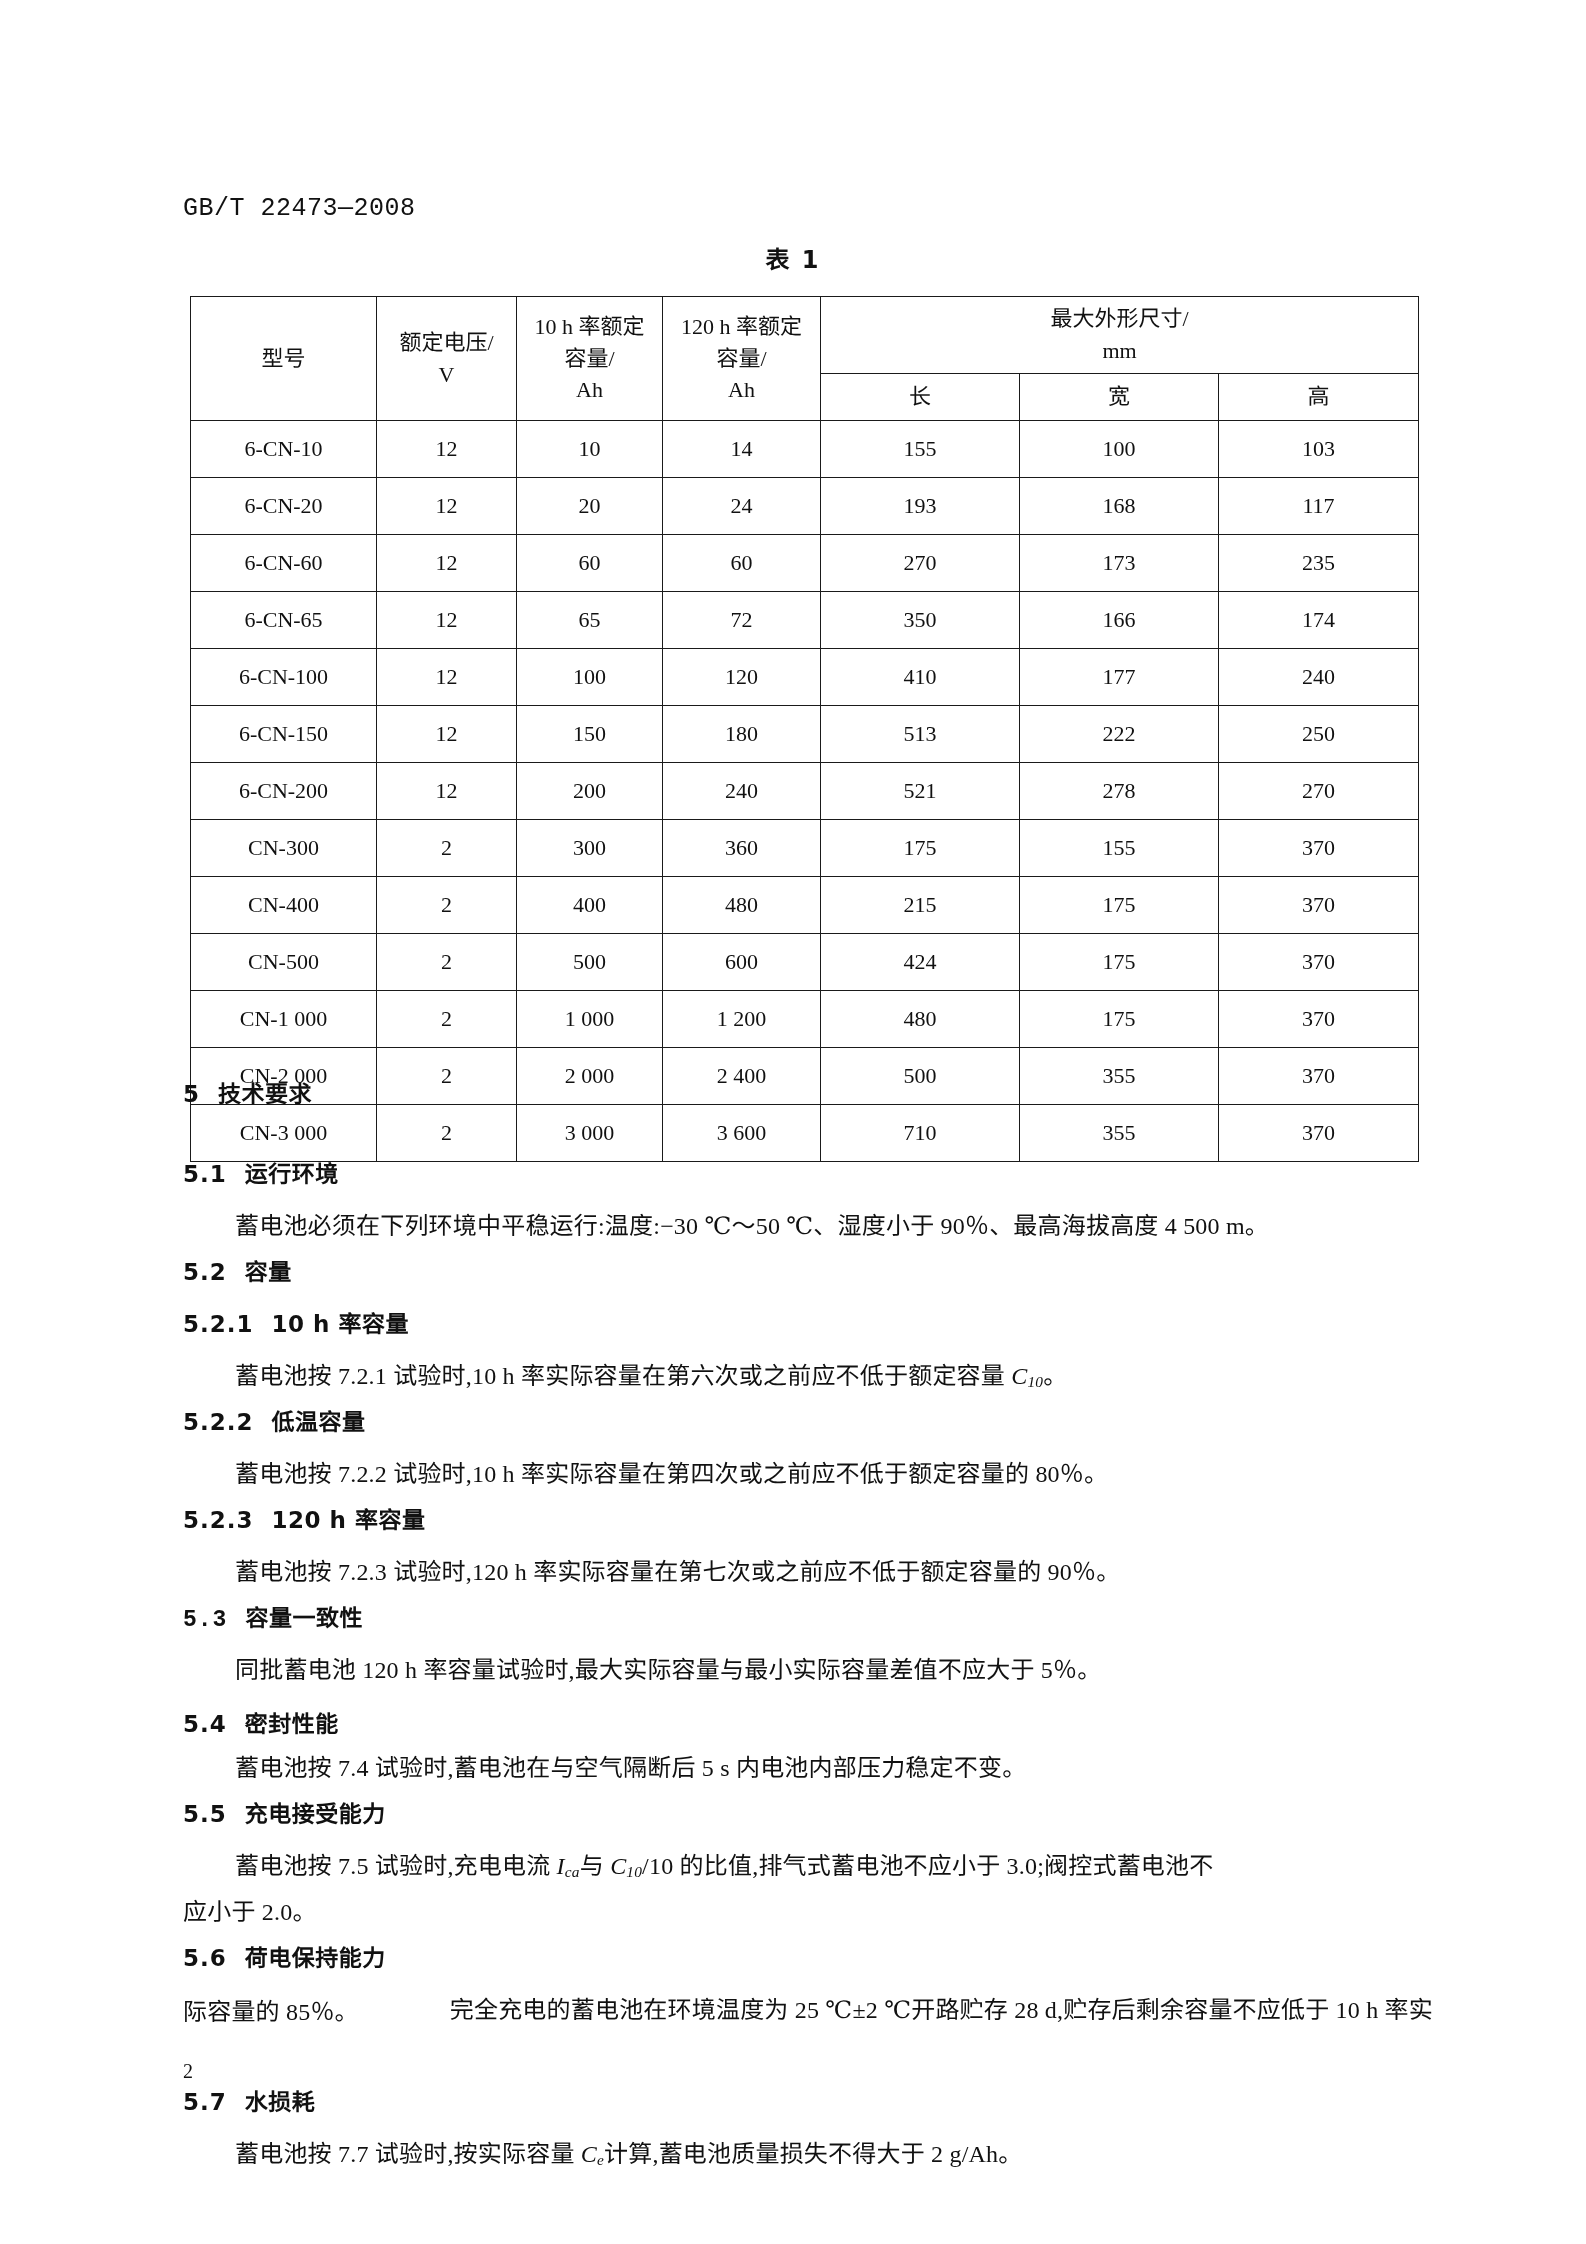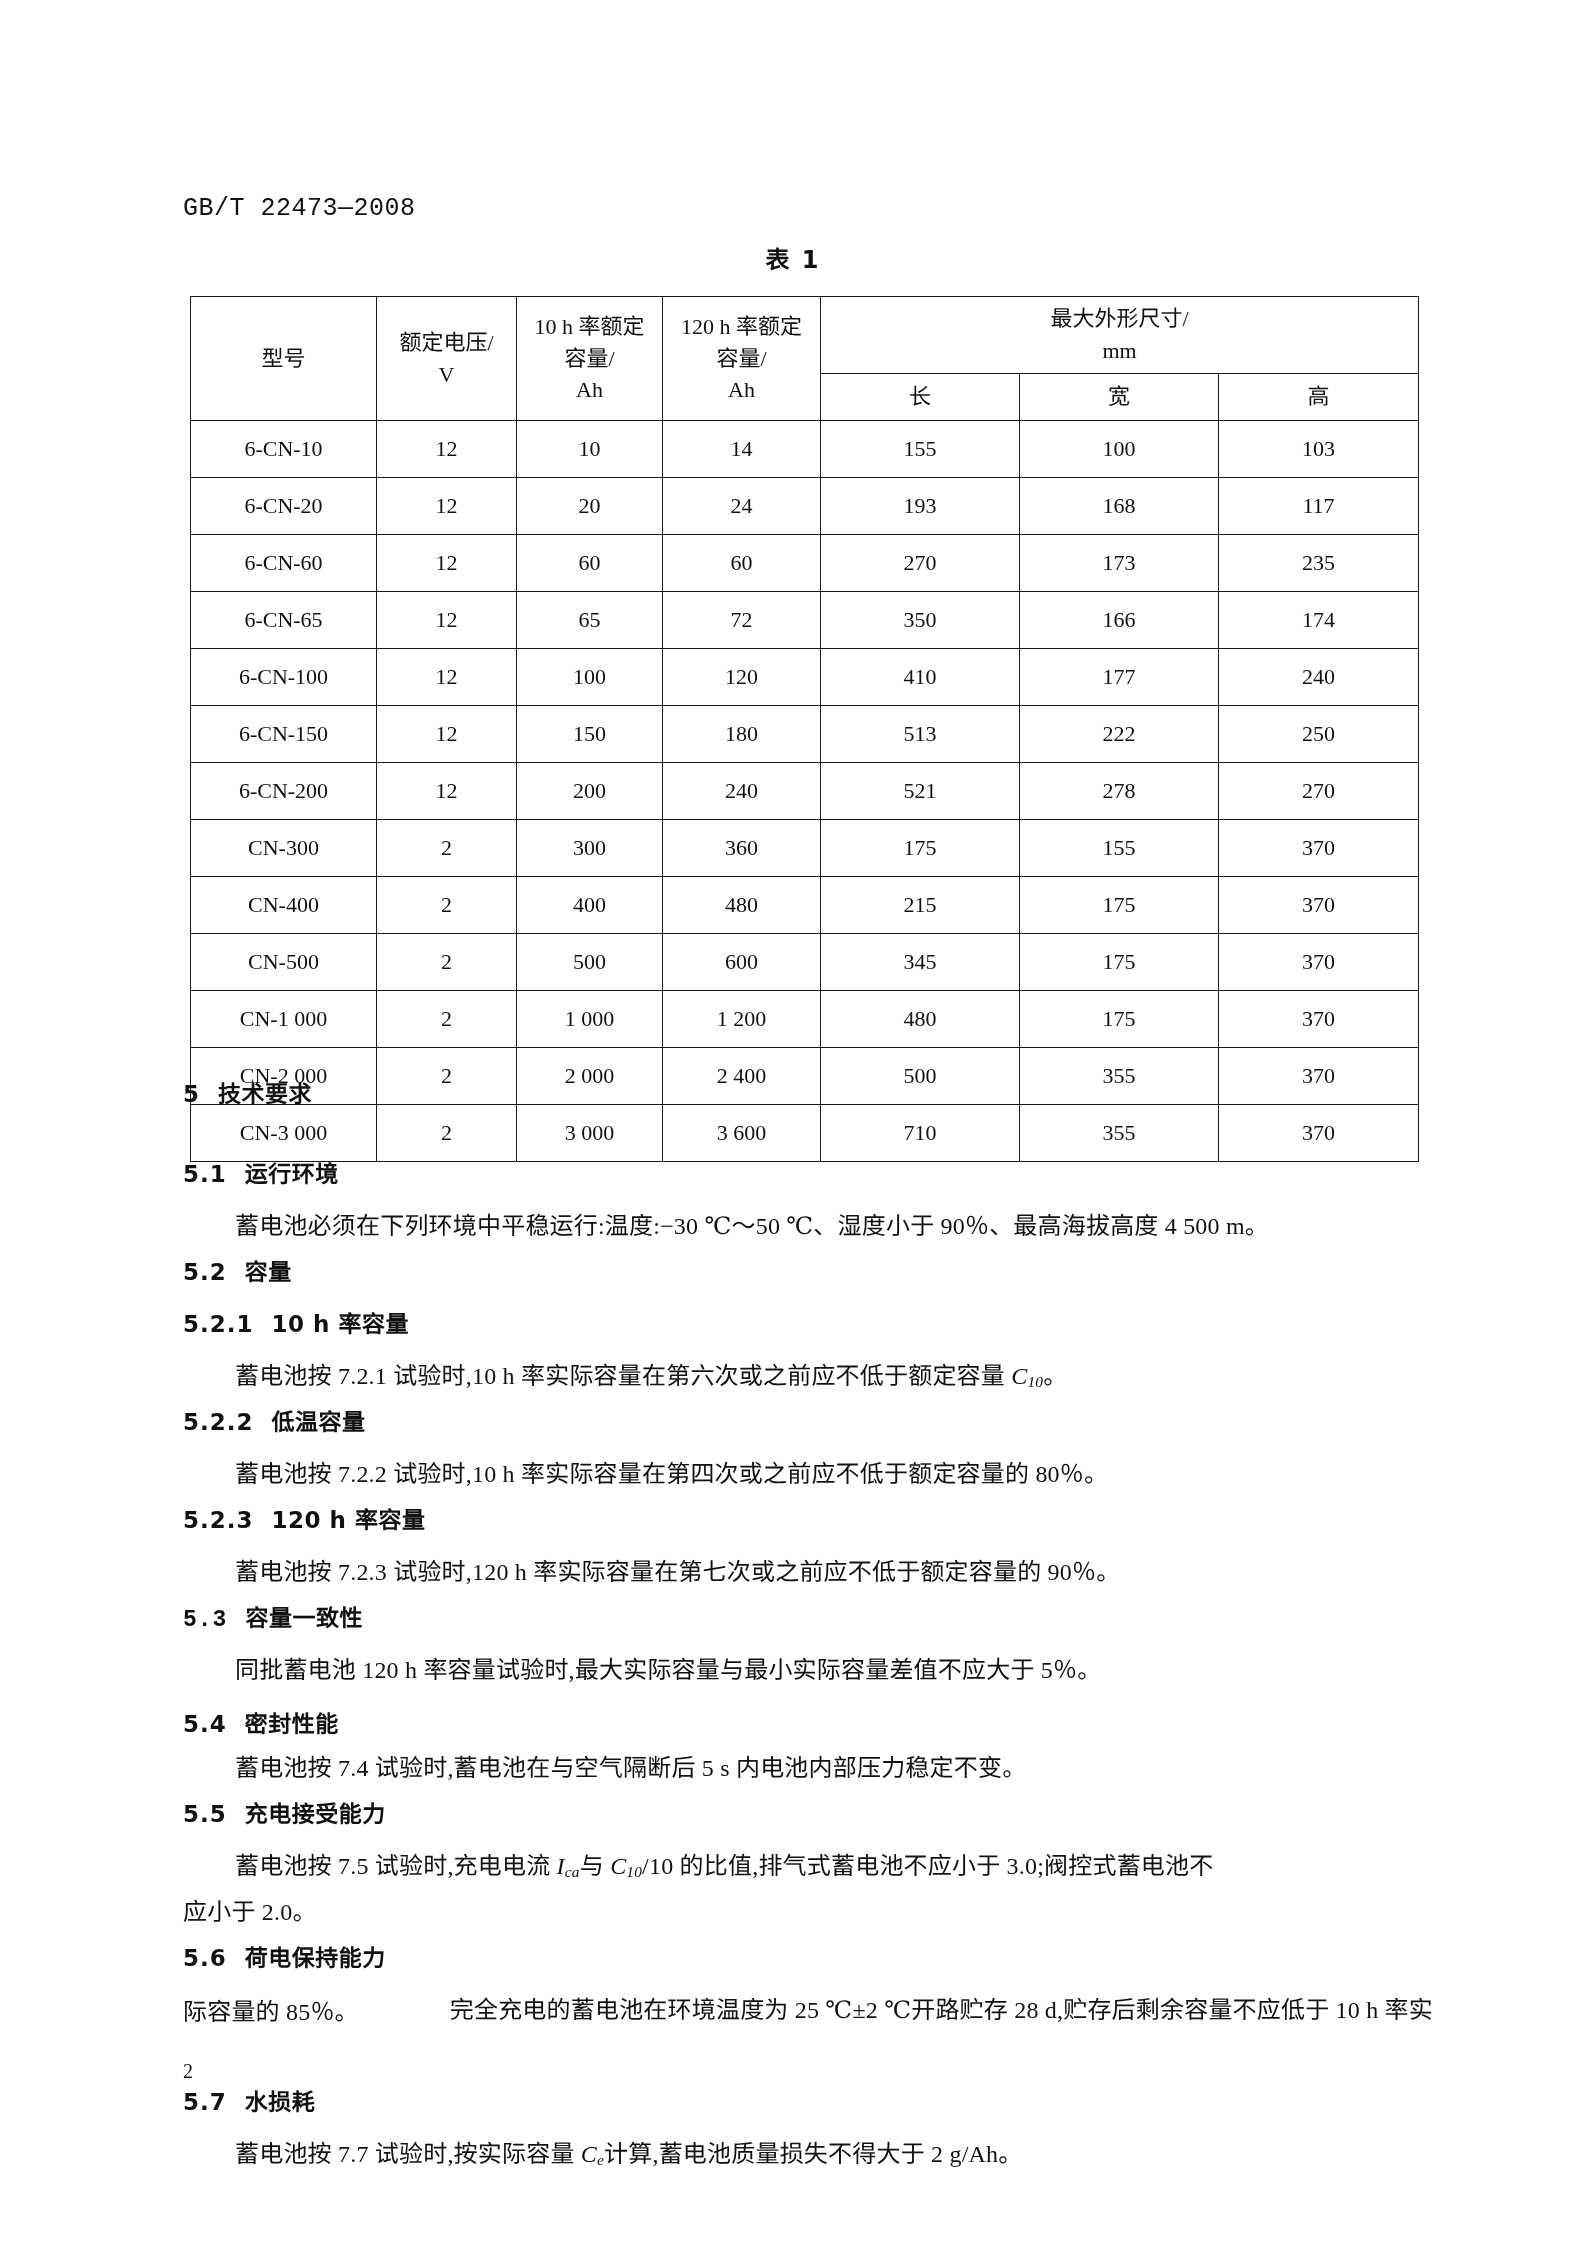--- a/index.html
+++ b/index.html
@@ -255,21 +255,21 @@
             <td>480</td>
             <td>215</td>
             <td>175</td>
             <td>370</td>
           </tr>
           <tr>
             <td>CN-500</td>
             <td>2</td>
             <td>500</td>
             <td>600</td>
-            <td>345</td>
+            <td>424</td>
             <td>175</td>
             <td>370</td>
           </tr>
           <tr>
             <td>CN-1 000</td>
             <td>2</td>
             <td>1 000</td>
             <td>1 200</td>
             <td>480</td>
             <td>175</td>

